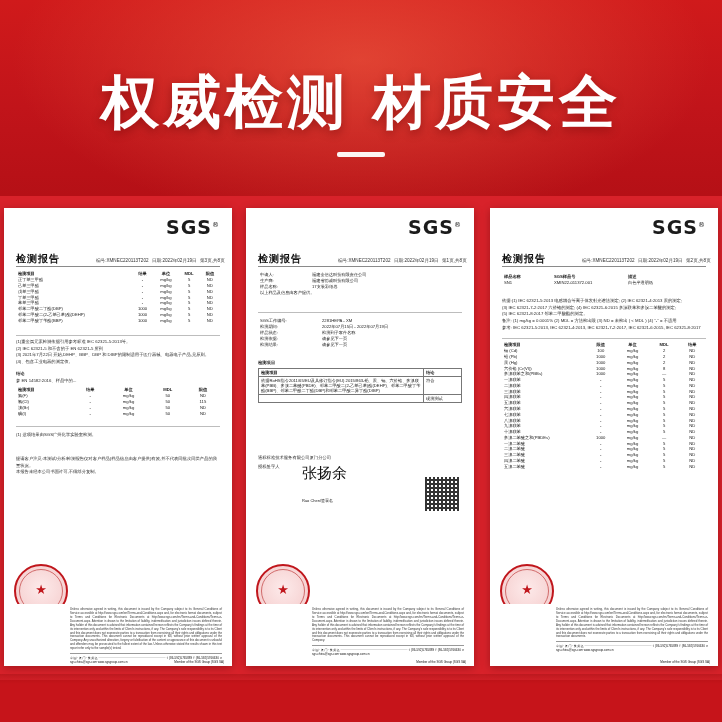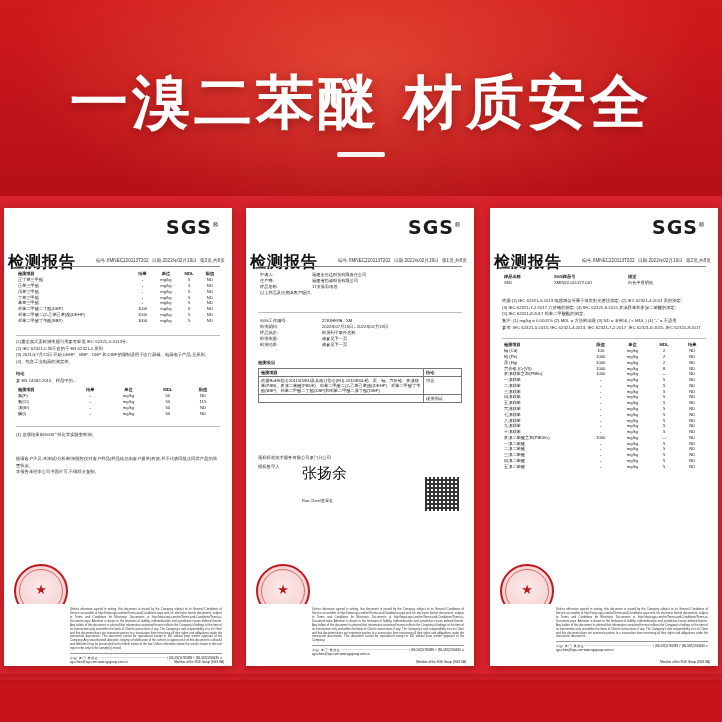--- a/index.html
+++ b/index.html
@@ -51,22 +51,22 @@
   .doc-inner{position:absolute;inset:0;padding:10px 24px;box-sizing:border-box;}
 
   .sgs-logo{
     position:absolute;right:12px;top:8px;
     font-family:"DejaVu Sans", sans-serif;
     font-weight:bold;font-size:19px;color:#1b1b1b;letter-spacing:1px;
   }
   .sgs-logo .reg{font-size:7px;vertical-align:super;font-weight:normal;}
 
   .doc-title{
-    position:absolute;left:4px;top:44px;
-    font-size:16px;font-weight:bold;color:#111;letter-spacing:1px;
+    position:absolute;left:12px;top:44px;
+    font-size:10px;font-weight:bold;color:#111;letter-spacing:1px;
   }
   .hdr-line{
     position:absolute;font-size:4.6px;color:#333;white-space:nowrap;
   }
   .rule{position:absolute;height:1px;background:#8a8a8a;}
   .rule.thin{background:#bdbdbd;}
 
   
   .tiny{
     position:absolute;font-size:4.3px;line-height:1.55;color:#2a2a2a;
@@ -136,21 +136,21 @@
     background:linear-gradient(180deg,rgba(120,0,0,.25),rgba(198,20,26,0));
   }
 </style>
 </head>
 <body>
 
 <div class="page">
 
   <div class="banner">
     <div class="glow"></div>
-    <div class="banner-title">一溴二苯醚 材质安全</div>
+    <div class="banner-title">权威检测 材质安全</div>
     <div class="banner-rule"></div>
   </div>
 
   <div class="docs">
 
     <div class="doc d1">
       <div class="doc-inner">
         <div class="sgs-logo"><span>SGS</span><span class="reg">®</span></div>
         <div class="doc-title">检测报告</div>
 

